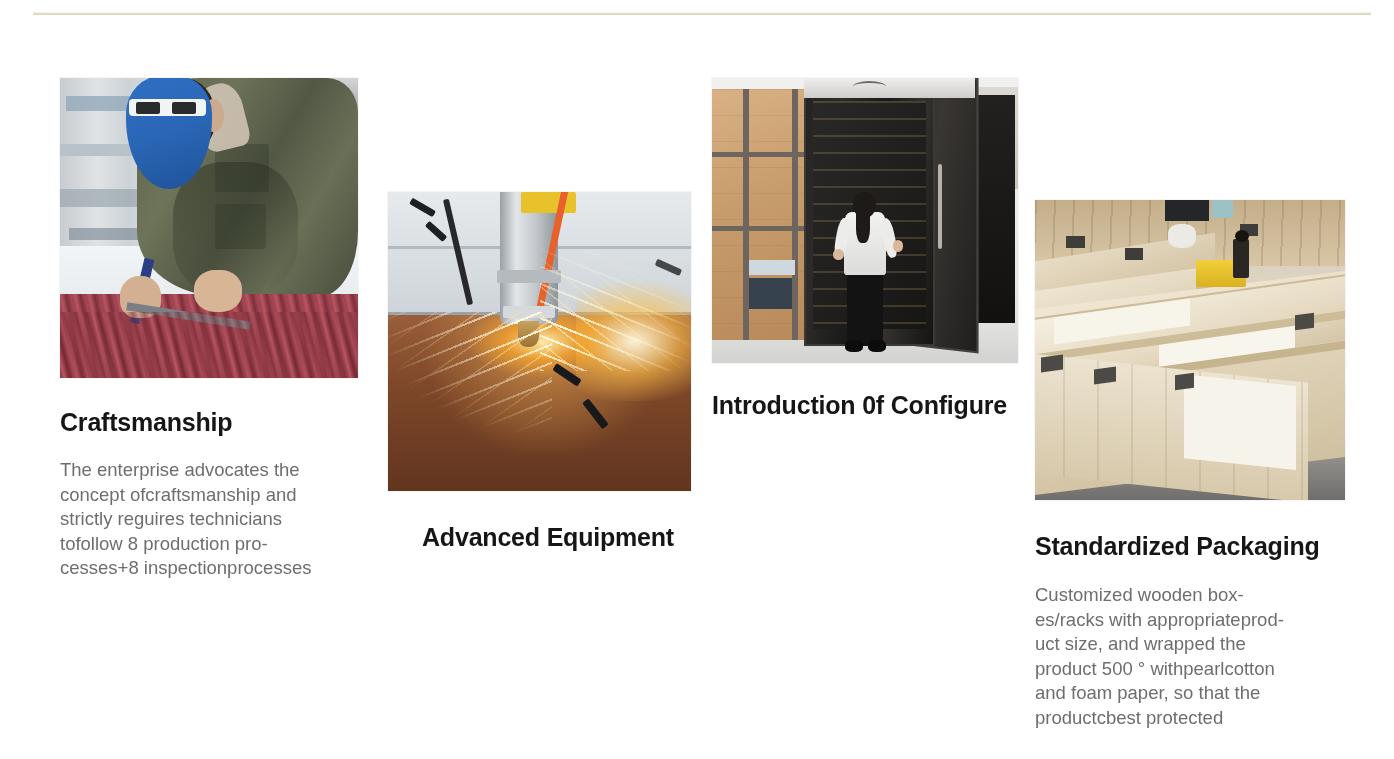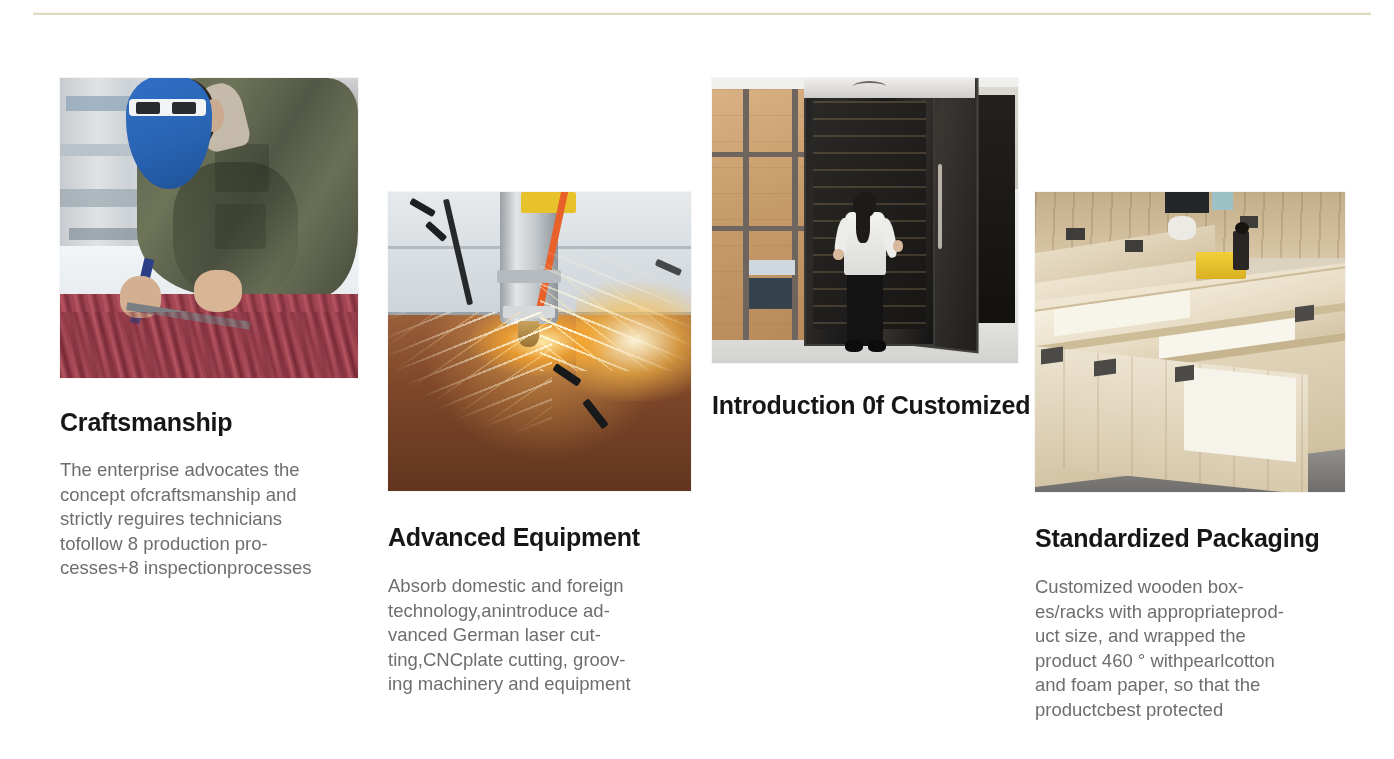--- a/index.html
+++ b/index.html
@@ -162,21 +162,21 @@
     left:0; top:78%; width:100%; height:22%;
     background:
       repeating-linear-gradient(74deg,
         rgba(120,40,52,.55) 0px, rgba(190,95,105,.25) 5px,
         rgba(105,32,44,.55) 11px);
   }
 
   
   #card2 { left: 388px; top: 192px; width: 320px; }
   #photo2 { width: 303px; height: 299px; }
-  #card2 .card-title { margin-top: 32px; }
+  #card2 .card-title { margin-top: 32px; text-align: center; }
   #card2 .card-body  { margin-top: 22px; }
 
   .ph2-bg { inset:0; background:linear-gradient(180deg,#dfe3e6 0%,#d4d9dd 30%,#8c5a3b 46%,#6b3c25 100%); }
   .ph2-top { left:0; top:0; width:100%; height:42%; background:linear-gradient(180deg,#e6eaed,#cdd3d8); }
   .ph2-line1 { left:0; top:18%; width:100%; height:1.2%; background:#b2b9bf; }
   .ph2-line2 { left:0; top:40%; width:100%; height:1%; background:#9aa1a7; }
   .ph2-plate {
     left:0; top:41%; width:100%; height:59%;
     background:
       radial-gradient(ellipse at 52% 18%, rgba(255,190,90,.55) 0%, rgba(150,70,30,0) 55%),
@@ -295,21 +295,21 @@
   .ph3-arm1 { left:40.5%; top:49%; width:4%; height:14%; background:#ececeb; border-radius:40%; transform:rotate(10deg); }
   .ph3-arm2 { left:56%; top:49%; width:4%; height:14%; background:#ececeb; border-radius:40%; transform:rotate(-12deg); }
   .ph3-hand1 { left:39.5%; top:60%; width:3.5%; height:4%; background:#d9b99b; border-radius:50%; }
   .ph3-hand2 { left:59%; top:57%; width:3.5%; height:4%; background:#d9b99b; border-radius:50%; }
   .ph3-legs { left:44%; top:66%; width:12%; height:28%; background:#141313; border-radius:6% 6% 4% 4%; }
   .ph3-shoe1 { left:43.5%; top:92%; width:6%; height:4%; background:#0c0c0c; border-radius:40%; }
   .ph3-shoe2 { left:51%; top:92%; width:6%; height:4%; background:#0c0c0c; border-radius:40%; }
   .ph3-handle { left:74%; top:30%; width:1.2%; height:30%; background:#b9b3a7; border-radius:2px; }
 
   
-  #card4 { left: 1035px; top: 192px; width: 320px; }
+  #card4 { left: 1035px; top: 200px; width: 320px; }
   #photo4 { width: 310px; height: 300px; }
   #card4 .card-title { margin-top: 32px; }
   #card4 .card-body  { margin-top: 22px; }
 
   .ph4-bg { inset:0; background:linear-gradient(180deg,#cfc6b3 0%,#ded5c3 30%,#cdc4b4 70%,#8f8d8a 100%); }
   .ph4-floor { left:0; top:82%; width:100%; height:18%; background:linear-gradient(180deg,#9a9894,#6f6e6c); }
   .ph4-backstack {
     left:0; top:0; width:100%; height:22%;
     background:
       repeating-linear-gradient(92deg, rgba(120,95,60,.22) 0 2px, rgba(255,255,255,0) 2px 19px),
@@ -440,25 +440,20 @@
       <div class="layer ph2-nozzle"></div>
       <div class="layer ph2-sparksR"></div>
       <div class="layer ph2-sparksL"></div>
       <div class="layer ph2-dbl1"></div>
       <div class="layer ph2-dbl2"></div>
       <div class="layer ph2-dbl3"></div>
       <div class="layer ph2-dbl4"></div>
       <div class="layer ph2-dbl5"></div>
     </div>
     <div class="card-title">Advanced Equipment</div>
-    <div class="card-body">Absorb domestic and foreign
-technology,anintroduce ad-
-vanced German laser cut-
-ting,CNCplate cutting, groov-
-ing machinery and equipment</div>
   </div>
 
   <div class="card" id="card3">
     <div class="photo" id="photo3">
       <div class="layer ph3-bg"></div>
       <div class="layer ph3-bgwall"></div>
       <div class="layer ph3-bgsign"></div>
       <div class="layer ph3-floor"></div>
       <div class="layer ph3-wood"></div>
       <div class="layer ph3-woodframe1"></div>
@@ -478,21 +473,21 @@
       <div class="layer ph3-person-torso"></div>
       <div class="layer ph3-arm1"></div>
       <div class="layer ph3-arm2"></div>
       <div class="layer ph3-hand1"></div>
       <div class="layer ph3-hand2"></div>
       <div class="layer ph3-person-head"></div>
       <div class="layer ph3-person-hair"></div>
       <div class="layer ph3-shoe1"></div>
       <div class="layer ph3-shoe2"></div>
     </div>
-    <div class="card-title">Introduction 0f Customized</div>
+    <div class="card-title">Introduction 0f Configure</div>
   </div>
 
   <div class="card" id="card4">
     <div class="photo" id="photo4">
       <div class="layer ph4-bg"></div>
       <div class="layer ph4-backstack"></div>
       <div class="layer ph4-dark"></div>
       <div class="layer ph4-teal"></div>
       <div class="layer ph4-floor"></div>
       <div class="layer ph4-row2"></div>
@@ -514,18 +509,18 @@
       <div class="layer ph4-bracket3"></div>
       <div class="layer ph4-bracket4"></div>
       <div class="layer ph4-tool-yellow"></div>
       <div class="layer ph4-tool-dark"></div>
       <div class="layer ph4-tool-knob"></div>
     </div>
     <div class="card-title">Standardized Packaging</div>
     <div class="card-body">Customized wooden box-
 es/racks with appropriateprod-
 uct size, and wrapped the
-product 460 °   withpearlcotton
+product 500 °   withpearlcotton
 and foam paper, so that the
 productcbest protected</div>
   </div>
 
 </div>
 
 </body></html>

